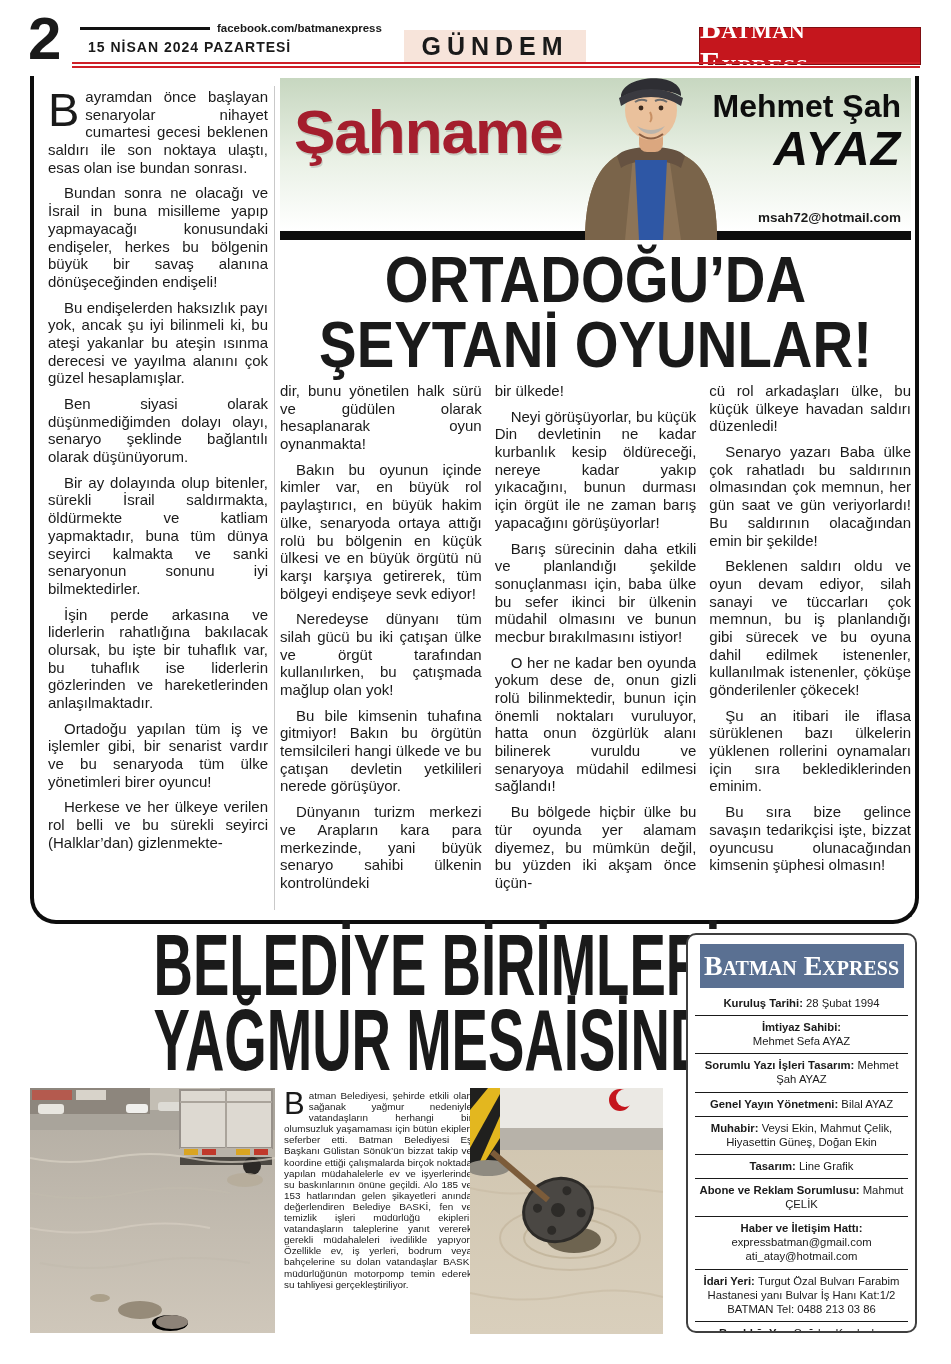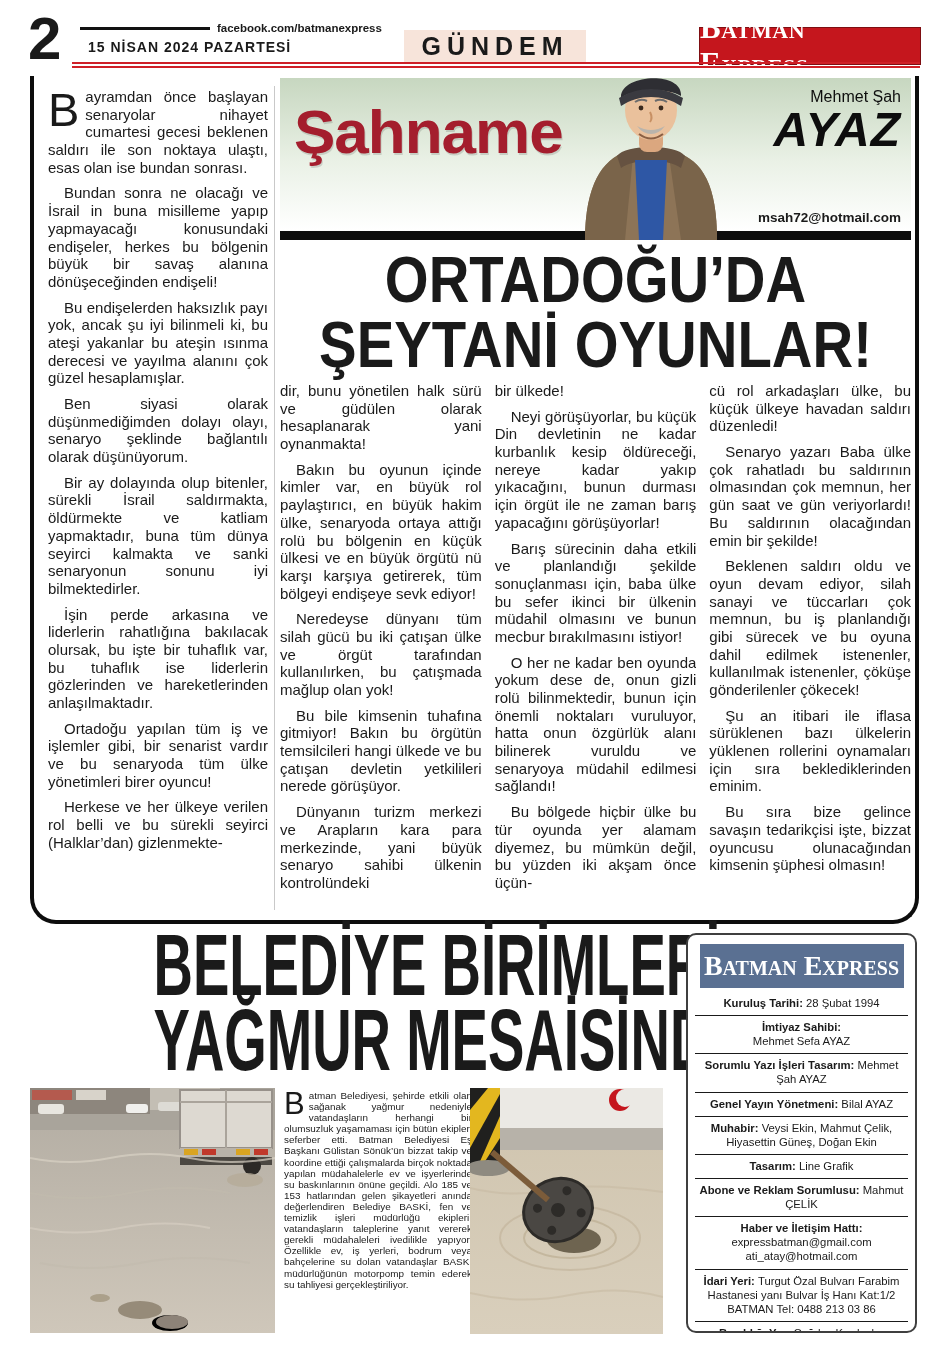--- a/index.html
+++ b/index.html
@@ -30,21 +30,21 @@
   .intro-col { position:absolute; left:14px; top:12px; width:220px; height:824px; overflow:hidden;
                font-size:15px; line-height:1.18; text-align:justify; }
   .vrule { position:absolute; left:240px; top:10px; bottom:10px; width:1px; background:#c9c9c9; }
 
   .banner { position:absolute; left:246px; top:2px; width:631px; height:153px;
             background:linear-gradient(#c7d7c0, #eaf1e6 55%, #ffffff); overflow:visible; }
   .banner-title { position:absolute; left:14px; top:18px; font-size:62px; font-weight:700; color:#a41e2d;
                   letter-spacing:-1px; text-shadow:1px 2px 0 #00000022; }
   .portrait { position:absolute; left:275px; top:-14px; width:190px; height:176px; z-index:3; }
   .author { position:absolute; right:10px; top:10px; text-align:right; color:#0d0d0d; }
-  .author-first { font-size:16px; font-weight:400; }
+  .author-first { font-size:32px; font-weight:700; }
   .author-last { font-size:48px; font-weight:700; letter-spacing:1px; line-height:1;font-style:italic; }
   .email { position:absolute; right:10px; bottom:6px; font-size:13.5px; font-weight:700; }
   .blackbar { position:absolute; left:246px; top:155px; width:631px; height:9px; background:#0d0d0d; }
 
   .headline { position:absolute; left:246px; top:172px; width:631px; text-align:center; }
   .hl-line { font-size:64px; font-weight:700; line-height:1.02; letter-spacing:0;
              transform:scaleX(0.88); transform-origin:50% 50%; white-space:nowrap; }
 
   .cols { position:absolute; left:246px; top:306px; width:631px; height:532px; display:flex; gap:13px; }
   .col { width:202px; height:100%; overflow:hidden; font-size:15px; line-height:1.18; text-align:justify; }
@@ -140,21 +140,21 @@
     </div>
     <div class="blackbar"></div>
 
     <div class="headline">
       <div class="hl-line">ORTADOĞU’DA</div>
       <div class="hl-line">ŞEYTANİ OYUNLAR!</div>
     </div>
 
     <div class="cols">
       <div class="col">
-          <p class="para noind">dir, bunu yönetilen halk sürü ve güdülen olarak hesaplanarak yani oynanmakta!</p>
+          <p class="para noind">dir, bunu yönetilen halk sürü ve güdülen olarak hesaplanarak oyun oynanmakta!</p>
           <p class="para">Bakın bu oyunun içinde kimler var, en büyük rol paylaştırıcı, en büyük hakim ülke, senaryoda ortaya attığı rolü bu bölgenin en küçük ülkesi ve en büyük örgütü nü karşı karşıya getirerek, tüm bölgeyi endişeye sevk ediyor!</p>
           <p class="para bold">Neredeyse dünyanı tüm silah gücü bu iki çatışan ülke ve örgüt tarafından kullanılırken, bu çatışmada mağlup olan yok!</p>
           <p class="para">Bu bile kimsenin tuhafına gitmiyor! Bakın bu örgütün temsilcileri hangi ülkede ve bu çatışan devletin yetkilileri nerede görüşüyor.</p>
           <p class="para bold">Dünyanın turizm merkezi ve Arapların kara para merkezinde, yani büyük senaryo sahibi ülkenin kontrolündeki</p>
         </div>
       <div class="col">
           <p class="para bold noind">bir ülkede!</p>
           <p class="para">Neyi görüşüyorlar, bu küçük Din devletinin ne kadar kurbanlık kesip öldüreceği, nereye kadar yakıp yıkacağını, bunun durması için örgüt ile ne zaman barış yapacağını görüşüyorlar!</p>
           <p class="para">Barış sürecinin daha etkili ve planlandığı şekilde sonuçlanması için, baba ülke bu sefer ikinci bir ülkenin müdahil olmasını ve bunun mecbur bırakılmasını istiyor!</p>
           <p class="para">O her ne kadar ben oyunda yokum dese de, onun gizli rolü bilinmektedir, bunun için önemli noktaları vuruluyor, hatta onun özgürlük alanı bilinerek vuruldu ve senaryoya müdahil edilmesi sağlandı!</p>

